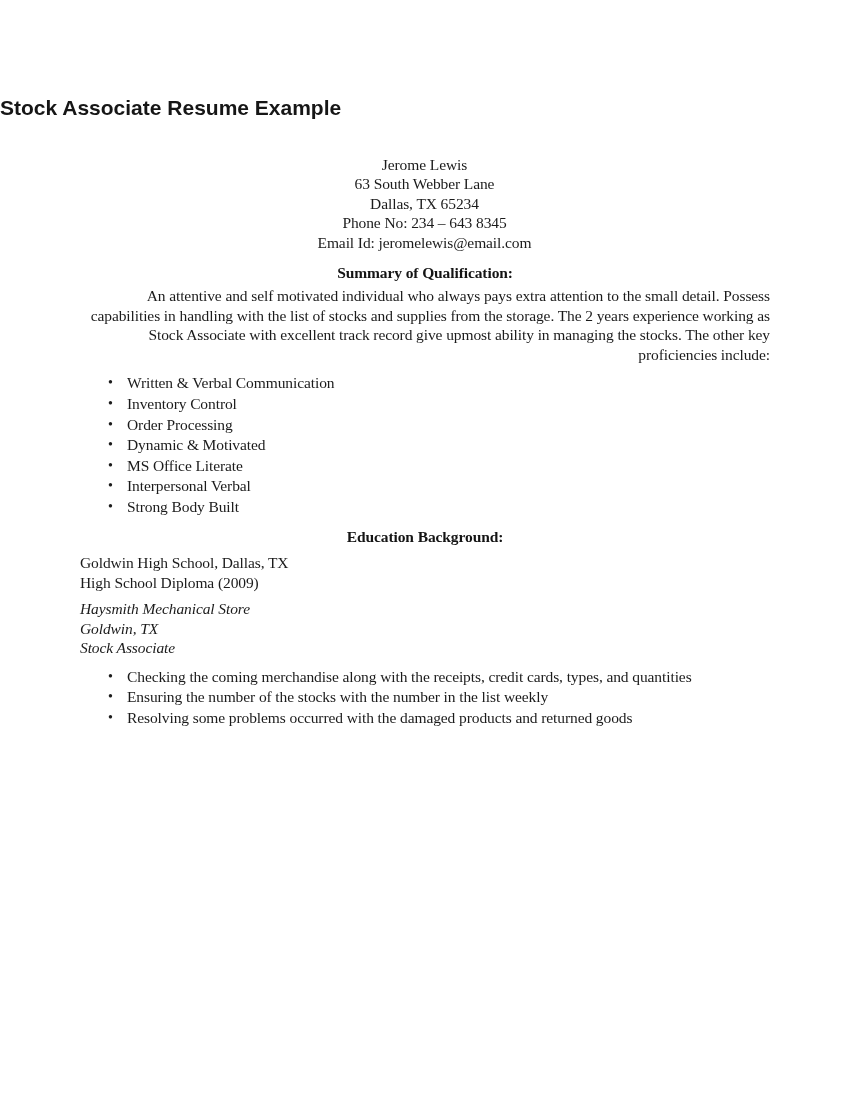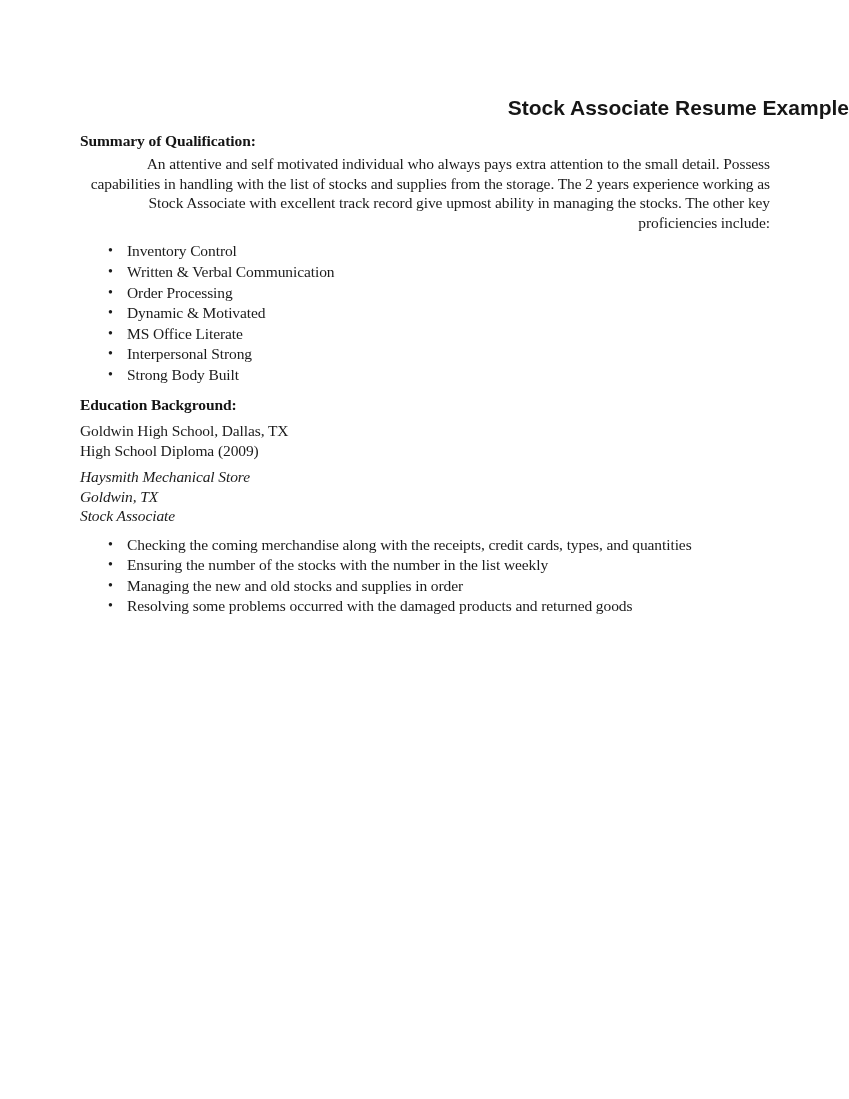--- a/index.html
+++ b/index.html
@@ -18,41 +18,41 @@
     line-height: 19.5px;
     letter-spacing: -0.1px;
     overflow: hidden;
     box-sizing: border-box;
   }
   .content {
     margin: 0 79px 0 80px;
   }
   .doc-title {
     margin: 95px 0 0 0;
-    text-align: right;
+    text-align: left;
     font-family: "Liberation Sans", "DejaVu Sans", sans-serif;
     font-weight: bold;
     font-size: 21px;
     line-height: 25px;
     letter-spacing: 0;
     color: #161616;
-    padding-left: 12px;
   }
   .contact-block {
     margin-top: 35px;
     text-align: center;
   }
   .contact-line {
     line-height: 19.4px;
   }
   .section-heading {
     font-weight: bold;
     margin-top: 10px;
     line-height: 19.5px;
     color: #141414;
+    text-align: center;
   }
   .heading-summary   { margin-top: 11px; }
   .heading-education { margin-top: 9px; }
   .heading-career    { margin-top: 10px; }
   .summary-paragraph {
     margin-top: 3.5px;
     line-height: 19.6px;
     text-align: right;
   }
   .plain-lines {
@@ -88,52 +88,58 @@
     color: #1b1b1b;
   }
 </style>
 </head>
 <body>
 
 <div class="page">
 
   <h1 class="doc-title">Stock Associate Resume Example</h1>
 
+  <div class="contact-block">
+    <div class="contact-line">Jerome Lewis</div>
+    <div class="contact-line">63 South Webber Lane</div>
+    <div class="contact-line">Dallas, TX 65234</div>
+    <div class="contact-line">Phone No: 234 – 643 8345</div>
+    <div class="contact-line">Email Id: jeromelewis@email.com</div>
+  </div>
 
   <div class="content">
 
     <div class="section-heading heading-summary">Summary of Qualification:</div>
 
     <div class="summary-paragraph">An attentive and self motivated individual who always pays extra attention to the small detail. Possess capabilities in handling with the list of stocks and supplies from the storage. The 2 years experience working as Stock Associate with excellent track record give upmost ability in managing the stocks. The other key proficiencies include:</div>
 
     <ul class="bullet-list">
+      <li>Written &amp; Verbal Communication</li>
       <li>Inventory Control</li>
-      <li>Written &amp; Verbal Communication</li>
       <li>Order Processing</li>
       <li>Dynamic &amp; Motivated</li>
       <li>MS Office Literate</li>
-      <li>Interpersonal Strong</li>
+      <li>Interpersonal Verbal</li>
       <li>Strong Body Built</li>
     </ul>
 
     <div class="section-heading heading-education">Education Background:</div>
 
     <div class="plain-lines">
       <div>Goldwin High School, Dallas, TX</div>
       <div>High School Diploma (2009)</div>
     </div>
 
 
     <div class="employer-block">
       <div>Haysmith Mechanical Store</div>
       <div>Goldwin, TX</div>
       <div>Stock Associate</div>
     </div>
 
     <ul class="bullet-list">
       <li>Checking the coming merchandise along with the receipts, credit cards, types, and quantities</li>
       <li>Ensuring the number of the stocks with the number in the list weekly</li>
-      <li>Managing the new and old stocks and supplies in order</li>
       <li>Resolving some problems occurred with the damaged products and returned goods</li>
     </ul>
 
   </div>
 </div>
 
 </body></html>

